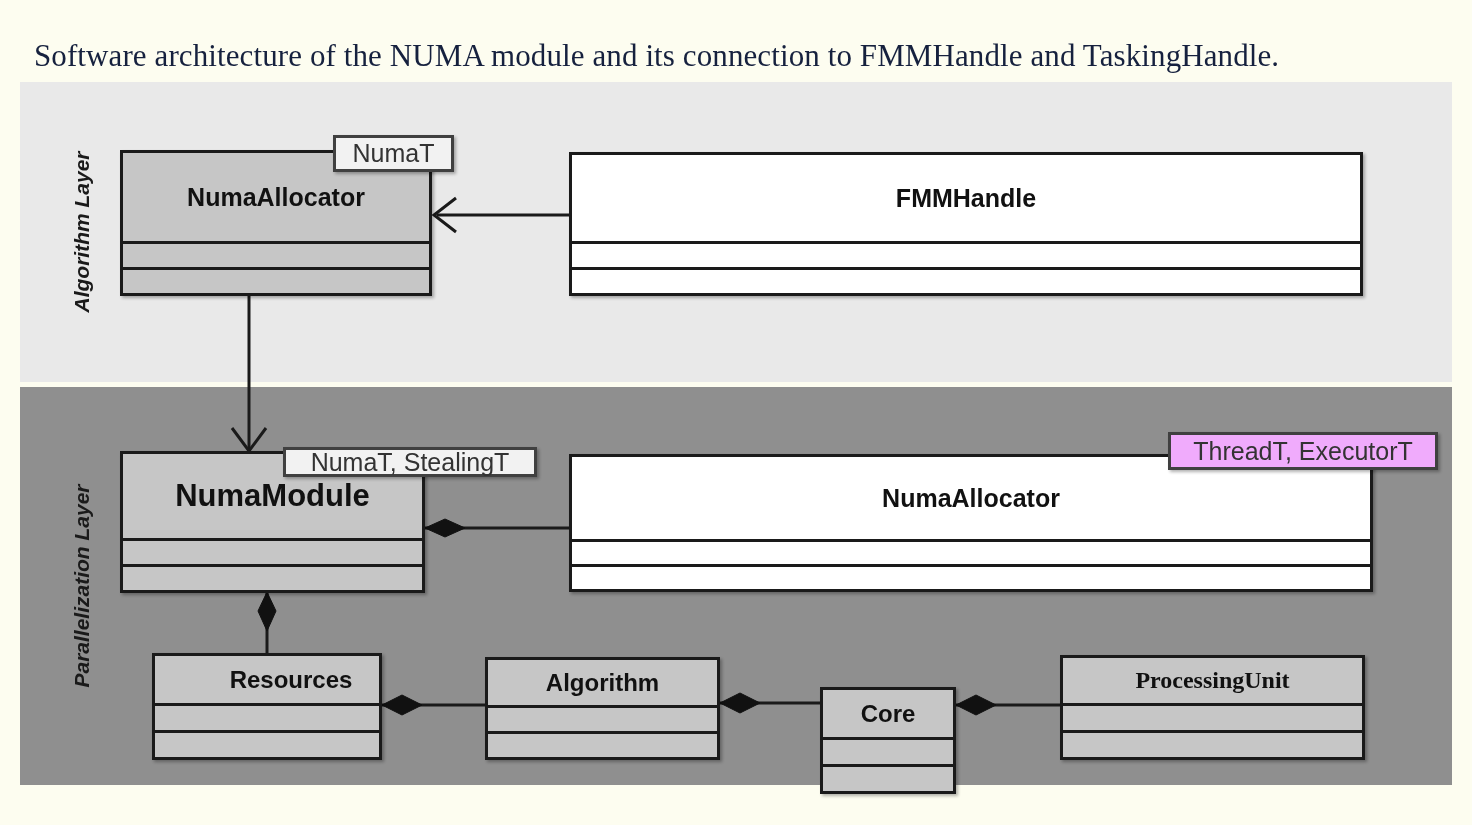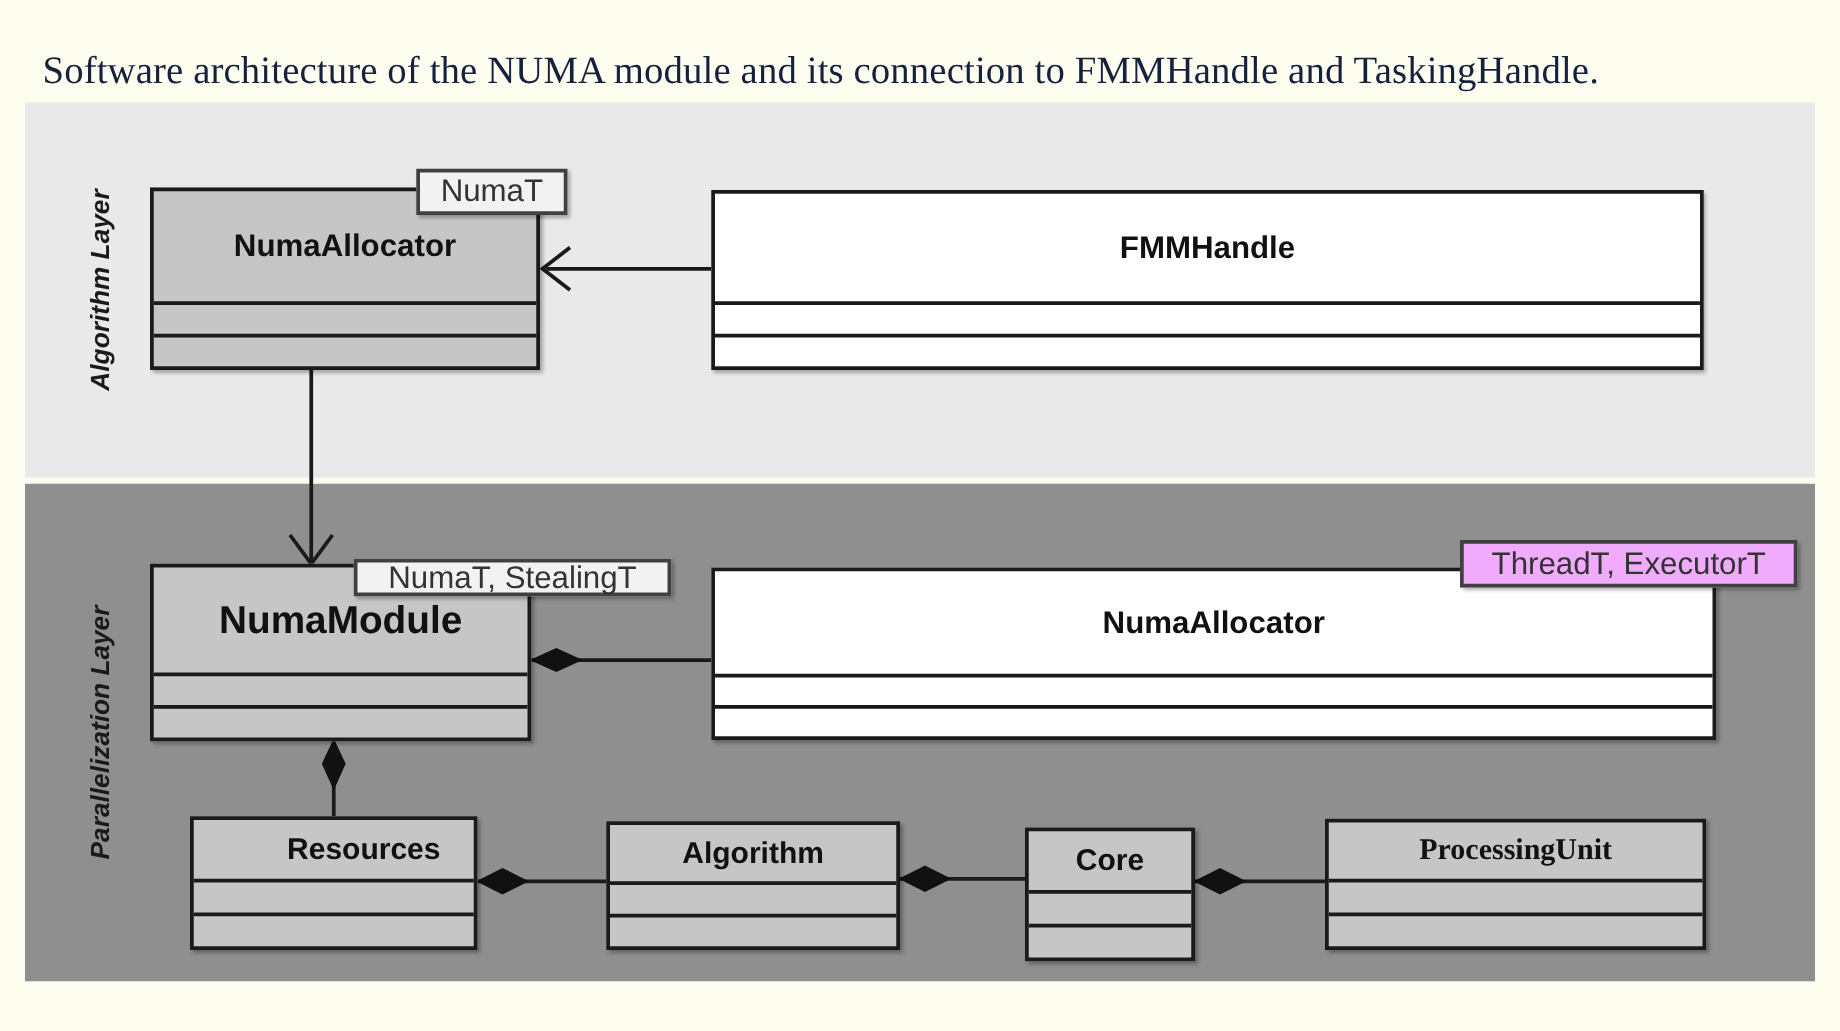--- a/index.html
+++ b/index.html
@@ -188,21 +188,21 @@
     <div class="uml-compartment" style="height:27px;"></div>
     <div class="uml-compartment" style="height:27px;"></div>
   </div>
 
   <div class="uml-class filled" style="left:485px; top:657px; width:235px; height:103px; z-index:5;">
     <div class="uml-title" style="height:45px; font-size:24px;">Algorithm</div>
     <div class="uml-compartment" style="height:26px;"></div>
     <div class="uml-compartment" style="height:26px;"></div>
   </div>
 
-  <div class="uml-class filled" style="left:820px; top:662px; width:136px; height:107px; z-index:5;">
+  <div class="uml-class filled" style="left:820px; top:687px; width:136px; height:107px; z-index:5;">
     <div class="uml-title" style="height:47px; font-size:24px;">Core</div>
     <div class="uml-compartment" style="height:27px;"></div>
     <div class="uml-compartment" style="height:27px;"></div>
   </div>
 
   <div class="uml-class filled" style="left:1060px; top:655px; width:305px; height:105px; z-index:5;font-family:Liberation Serif, serif;">
     <div class="uml-title" style="height:45px; font-size:24px;">ProcessingUnit</div>
     <div class="uml-compartment" style="height:27px;"></div>
     <div class="uml-compartment" style="height:27px;"></div>
   </div>

